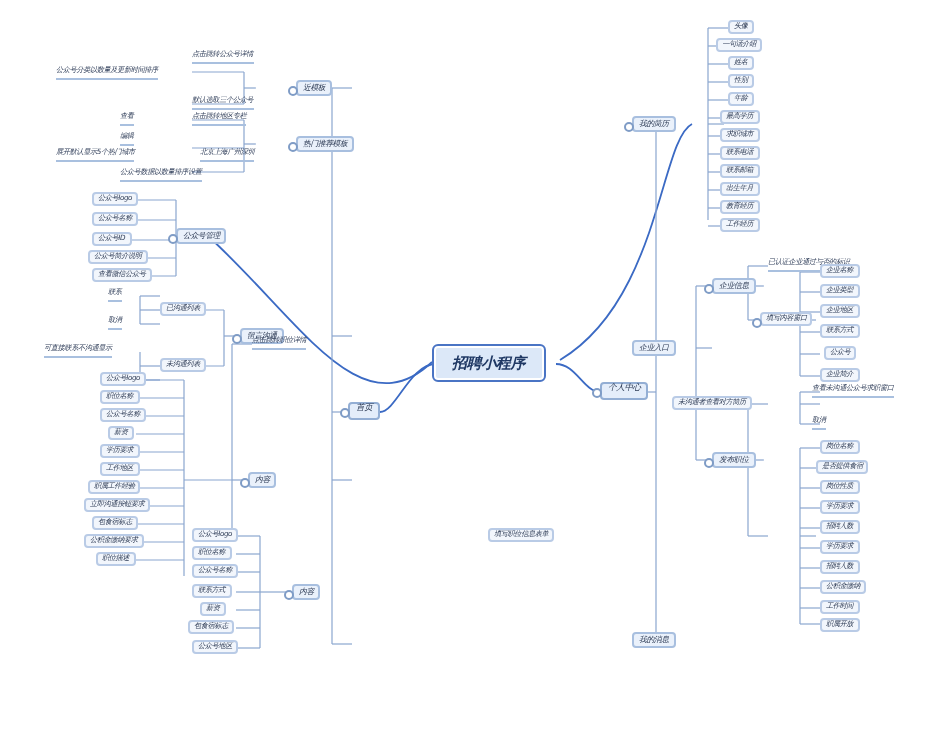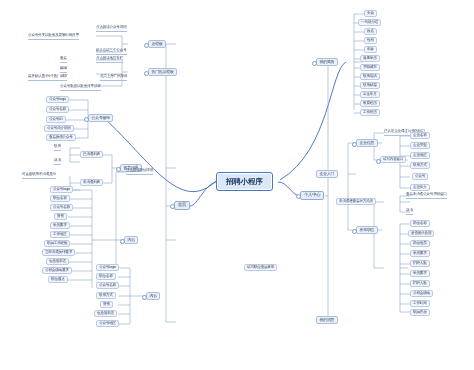--- a/index.html
+++ b/index.html
@@ -3,21 +3,21 @@
 <meta charset="utf-8">
 <style>
   html,body{margin:0;padding:0;}
   body{
     width:474px;height:370px;
     background:#ffffff;
     font-family:"DejaVu Sans","Liberation Sans",sans-serif;
     overflow:hidden;
     position:relative;
   }
-  #canvas{position:absolute;left:0;top:0;width:474px;height:370px;}
+  #canvas{position:absolute;left:0;top:0;width:474px;height:370px;font-style:italic;}
   svg.links{position:absolute;left:0;top:0;width:474px;height:370px;pointer-events:none;}
 
   .node{
     position:absolute;
     box-sizing:border-box;
     display:flex;
     align-items:center;
     justify-content:center;
     text-align:center;
     color:#2d3b55;

